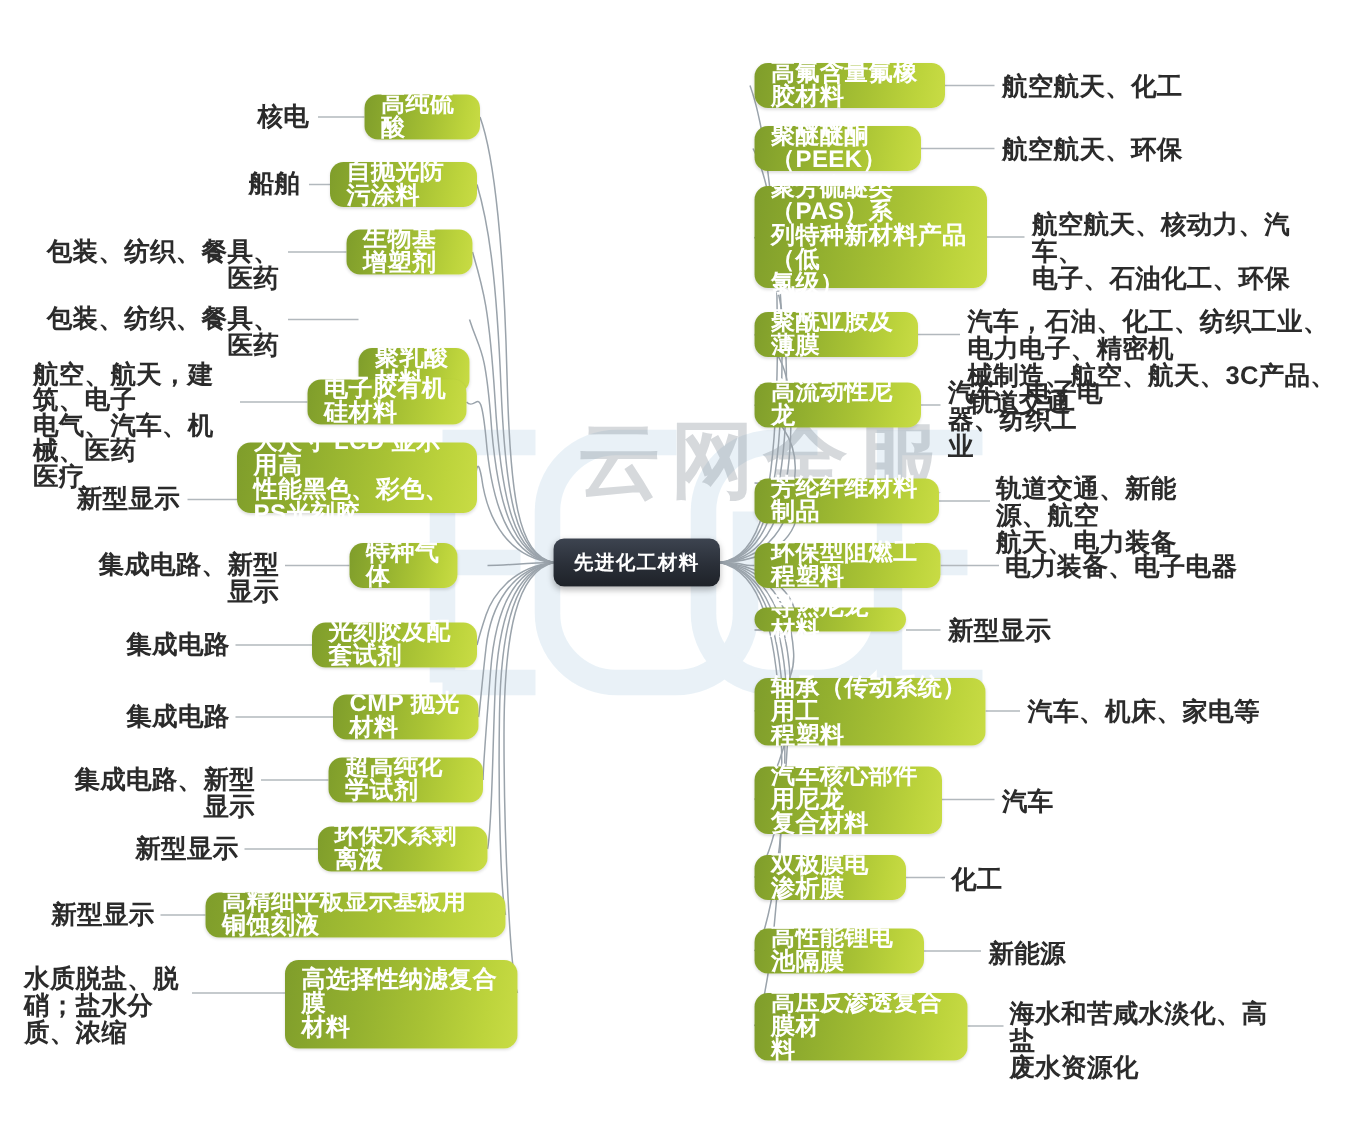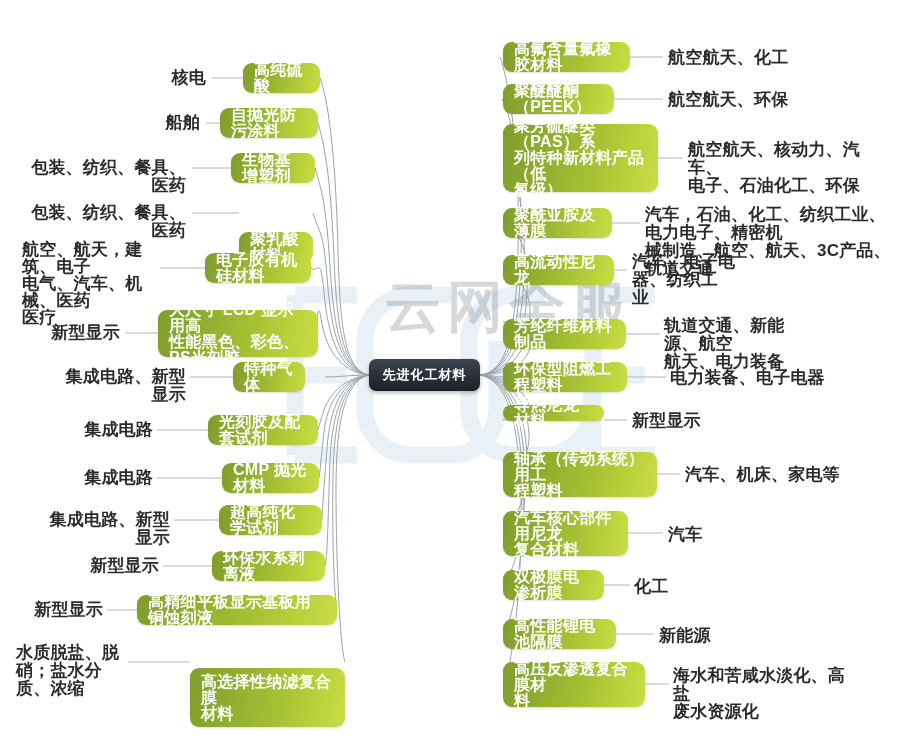--- a/index.html
+++ b/index.html
@@ -193,41 +193,41 @@
     </div>
   <div class="node" style="left:231px; top:153px; width:84px;  height:30px;">
       <span>生物基增塑剂</span>
     </div>
   <div class="node" style="left:239px; top:198px; width:74px;  height:30px;margin-top:34px;">
       <span>聚乳酸材料</span>
     </div>
   <div class="node" style="left:205px; top:253px; width:106px; height:30px;">
       <span>电子胶有机硅材料</span>
     </div>
-  <div class="node" style="left:158px; top:310px; width:160px; height:47px; white-space:pre-line;"><span>大尺寸 LCD 显示用高
+  <div class="node" style="left:158px; top:295px; width:160px; height:47px; white-space:pre-line;"><span>大尺寸 LCD 显示用高
 性能黑色、彩色、PS光刻胶</span></div>
   <div class="node" style="left:233px; top:362px; width:72px;  height:30px;">
       <span>特种气体</span>
     </div>
   <div class="node" style="left:208px; top:415px; width:110px; height:30px;">
       <span>光刻胶及配套试剂</span>
     </div>
   <div class="node" style="left:222px; top:463px; width:97px;  height:30px;">
       <span>CMP 抛光材料</span>
     </div>
   <div class="node" style="left:219px; top:505px; width:103px; height:30px;">
       <span>超高纯化学试剂</span>
     </div>
   <div class="node" style="left:212px; top:551px; width:113px; height:30px;">
       <span>环保水系剥离液</span>
     </div>
   <div class="node" style="left:137px; top:595px; width:200px; height:30px;">
       <span>高精细平板显示基板用铜蚀刻液</span>
     </div>
-  <div class="node" style="left:190px; top:668px; width:155px; height:59px; white-space:pre-line;"><span>高选择性纳滤复合膜
+  <div class="node" style="left:190px; top:640px; width:155px; height:59px; white-space:pre-line;"><span>高选择性纳滤复合膜
 材料</span></div>
 
   <div class="sector left" style="left:100px; top:69px;  width:106px;"><span>核电</span></div>
   <div class="sector left" style="left:100px; top:114px; width:100px;"><span>船舶</span></div>
   <div class="sector left" style="left:20px;  top:159px; width:166px;"><span>包装、纺织、餐具、医药</span></div>
   <div class="sector left" style="left:20px;  top:204px; width:166px;"><span>包装、纺织、餐具、医药</span></div>
   <div class="sector left" style="left:22px;  top:241px; width:134px; text-align:left; white-space:pre-line; line-height:17px;"><span>航空、航天，建筑、电子
 电气、汽车、机械、医药
 医疗</span></div>
   <div class="sector left" style="left:40px;  top:324px; width:80px;"><span>新型显示</span></div>

